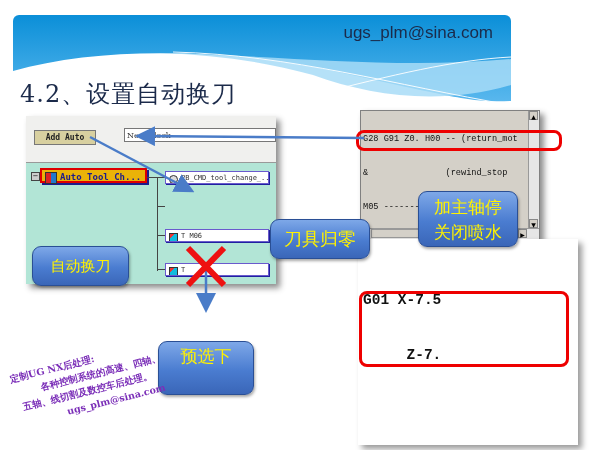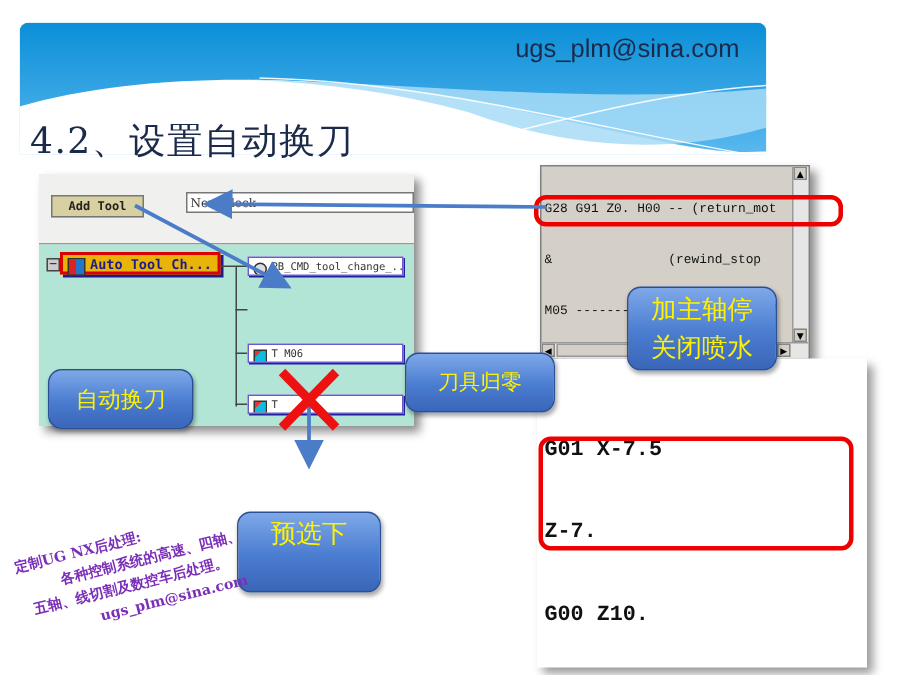--- a/index.html
+++ b/index.html
@@ -19,21 +19,21 @@
   .tree-line-v{position:absolute;left:131px;top:15px;width:1px;height:93px;background:#444;}
   .tree-line-h{position:absolute;height:1px;background:#444;}
   .child{position:absolute;left:139px;width:104px;height:13px;background:#fff;border:1px solid #6a5acd;box-shadow:1px 1px 0 #2020a0;font-size:7px;font-family:"DejaVu Sans Mono",monospace;line-height:13px;padding-left:15px;box-sizing:border-box;white-space:nowrap;overflow:hidden;color:#333;}
   .child .cube{position:absolute;left:3px;top:3px;width:7px;height:7px;background:linear-gradient(135deg,#e33 0,#e33 30%,#1bd 30%);border:1px solid #333;}
   .callout{position:absolute;background:linear-gradient(180deg,#7ea8e8 0%,#4a7cd0 55%,#3a66b8 100%);border:1px solid #2a4f95;border-radius:9px;color:#fff200;font-family:"DejaVu Serif",serif;text-align:center;box-shadow:1px 2px 3px rgba(0,0,0,0.35);margin-top:31px;}
   .code-panel{position:absolute;left:360px;top:110px;width:178px;height:128px;background:#d4d0c8;border:1px solid #808080;box-shadow:4px 4px 6px rgba(0,0,0,0.45);overflow:hidden;}
   .code-lines{position:absolute;left:2px;top:1px;width:164px;font-family:"Liberation Mono",monospace;font-size:8.6px;line-height:11.2px;color:#111;white-space:pre;overflow:hidden;}
   .vscroll{position:absolute;right:0;top:0;width:10px;height:117px;background:#e6e6e6;border-left:1px solid #999;}
   .hscroll{position:absolute;left:0;bottom:0;width:178px;height:10px;background:#e6e6e6;border-top:1px solid #999;}
   .sb-btn{position:absolute;width:9px;height:9px;background:#d4d0c8;border:1px solid #888;font-size:6px;line-height:9px;text-align:center;box-sizing:border-box;}
-  .gcode-panel{position:absolute;left:358px;top:239px;width:220px;height:206px;background:#fff;box-shadow:4px 4px 6px rgba(0,0,0,0.4);}
+  .gcode-panel{position:absolute;left:358px;top:239px;width:220px;height:206px;background:#fff;box-shadow:4px 4px 6px rgba(0,0,0,0.4);text-align:right;}
   .gcode-lines{position:absolute;left:5px;top:16px;font-family:"Liberation Mono",monospace;font-weight:bold;font-size:14.5px;line-height:18.2px;color:#111;white-space:pre;}
   .red-box{position:absolute;border:3px solid #e00;border-radius:8px;}
   .watermark{position:absolute;left:8px;top:372px;transform:rotate(-14deg);transform-origin:left top;color:#7b2fb8;font-family:"DejaVu Serif",serif;font-size:9.5px;font-weight:bold;line-height:15px;}
   .watermark div{white-space:nowrap;}
 </style>
 </head>
 <body>
 
 <div class="header">
   <svg width="498" height="88" viewBox="0 0 498 88">
@@ -49,21 +49,21 @@
     <path d="M160 37 C 280 40, 380 70, 498 90" stroke="#ffffff" stroke-width="1" fill="none" opacity="0.9"></path>
     <path d="M300 80 C 380 60, 440 45, 498 42" stroke="#ffffff" stroke-width="1" fill="none" opacity="0.9"></path>
   </svg>
   <div class="header-email">ugs_plm@sina.com</div>
 </div>
 
 <div class="title">4.2、设置自动换刀</div>
 
 <div class="ug-panel">
   <div class="ug-toolbar">
-    <div class="add-block">Add Tool</div>
+    <div class="add-block">Add Auto</div>
     <div class="new-block">New Block</div>
   </div>
   <div class="ug-tree">
     <div class="tree-toggle">−</div>
     <div class="root-node">
       <span class="root-icon"></span>
       <span>Auto Tool Ch...</span>
     </div>
     <div class="tree-line-v"></div>
     <div class="tree-line-h" style="left:121px;top:14px;width:18px;"></div>
@@ -106,21 +106,20 @@
     <div class="sb-btn" style="left:0;top:0;">◀</div>
     <div style="position:absolute;left:10px;top:0;width:95px;height:9px;background:#d4d0c8;border:1px solid #999;box-sizing:border-box;"></div>
     <div class="sb-btn" style="left:157px;top:0;">▶</div>
   </div>
 </div>
 
 <div class="gcode-panel">
   <div class="gcode-lines">
     <div>G01 X-7.5</div>
     <div>Z-7.</div>
-    <div>G00 Z10.</div>
     
     
     
     
     
     
     
     
   </div>
 </div>
@@ -137,21 +136,21 @@
   <line x1="364" y1="138" x2="140" y2="136" stroke="#4a7cc8" stroke-width="2.5" marker-end="url(#ah)"></line>
   <line x1="90" y1="137" x2="190" y2="190" stroke="#4a7cc8" stroke-width="2.5" marker-end="url(#ah)"></line>
   <line x1="206" y1="270" x2="206" y2="308" stroke="#4a7cc8" stroke-width="2.5" marker-end="url(#ah)"></line>
   <g>
     <line x1="188" y1="248" x2="224" y2="285" stroke="#ee1111" stroke-width="6"></line>
     <line x1="224" y1="248" x2="188" y2="285" stroke="#ee1111" stroke-width="6"></line>
   </g>
 </svg>
 
 <div class="callout" style="left:32px;top:215px;width:95px;height:38px;font-size:15px;line-height:38px;">自动换刀</div>
-<div class="callout" style="left:270px;top:204px;width:98px;height:38px;font-size:14px;line-height:38px;">刀具归零</div>
+<div class="callout" style="left:270px;top:188px;width:98px;height:38px;font-size:18px;line-height:38px;">刀具归零</div>
 <div class="callout" style="left:418px;top:160px;width:100px;height:56px;font-size:17px;line-height:25px;padding-top:3px;box-sizing:border-box;">
   <div>加主轴停</div>
   <div>关闭喷水</div>
 </div>
 <div class="callout" style="left:158px;top:310px;width:96px;height:54px;font-size:17px;line-height:25px;padding-top:2px;box-sizing:border-box;">
   <div>预选下</div>
 </div>
 
 <div class="watermark">
   <div>定制UG NX后处理:</div>

